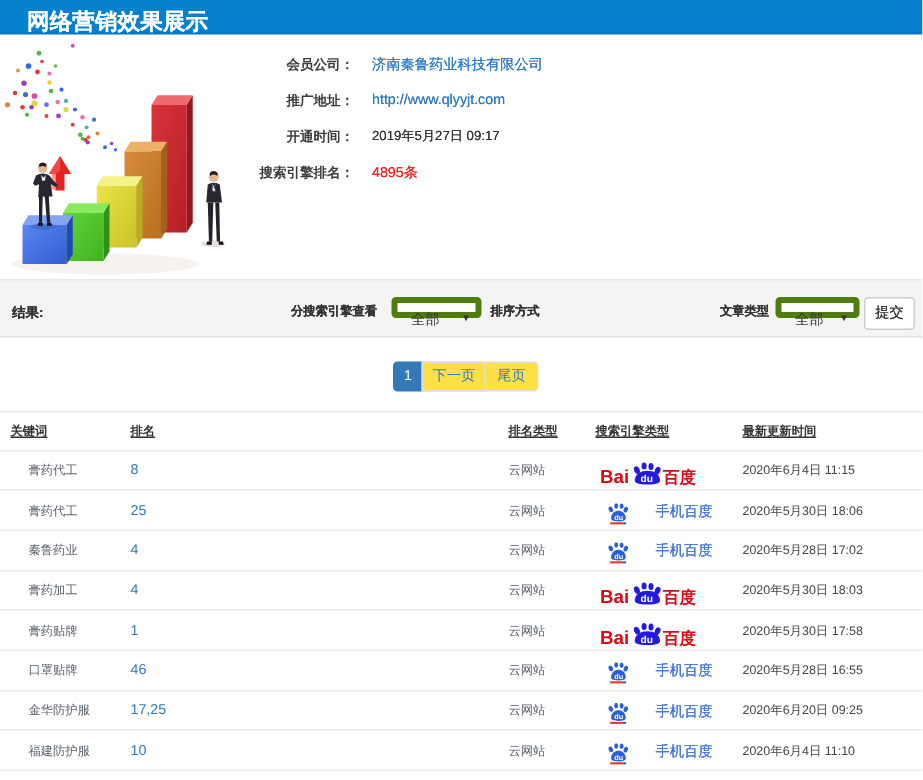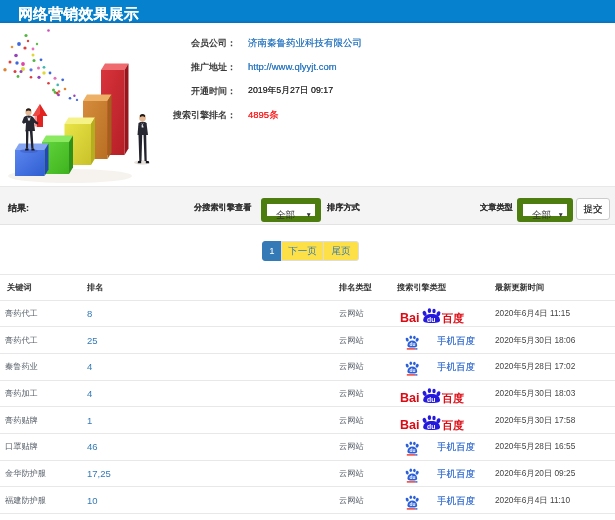--- a/index.html
+++ b/index.html
@@ -8,35 +8,35 @@
 #page { position:relative; width:615px; height:520px; overflow:hidden; }
 .abs { position:absolute; }
 #topbar { left:0; top:0; width:615px; height:22.5px; background:linear-gradient(#0581ce,#0581ce 86%,#0673bf); }
 #topbar span { position:absolute; left:18px; top:5px; font-size:15px; font-weight:bold; color:#fff; letter-spacing:0.1px; }
 .ilabel { font-size:9px; font-weight:bold; color:#3c3c3c; width:118px; text-align:right; }
 .ival { font-size:9.5px; color:#333; }
 .blue-link { color:#2f7bc3; }
 .red-val { color:#ff1e1e; }
 #filterbar { left:0; top:186px; width:615px; height:39px; background:#f4f4f4; border-top:1px solid #e8e8e8; border-bottom:1px solid #e3e3e3; }
 .flabel { font-size:8.2px; font-weight:bold; color:#333; }
-.sel { background:#fff; border:6px solid #4d7c0f; border-radius:3px; height:24px; font-size:9.5px; color:#333; }
+.sel { background:#fff; border:4px solid #4d7c0f; border-radius:3px; height:14px; font-size:9.5px; color:#333; }
 .sel .txt { position:absolute; left:9px; top:5px; }
 .sel .arr { position:absolute; right:3px; top:7px; font-size:6.5px; color:#333; }
 #submitbtn { left:576px; top:198px; width:34px; height:22px; background:#fff; border:1px solid #ccc; border-radius:3px; font-size:9.5px; color:#333; text-align:center; line-height:20px; }
 #pager { left:262px; top:241px; height:20px; font-size:9.5px; }
 #pager .pg { float:left; height:20px; line-height:18px; border:1px solid #ddd; background:#fde047; color:#337ab7; text-align:center; margin-left:-1px; }
 #pager .active { background:#337ab7; border-color:#337ab7; color:#fff; border-radius:3px 0 0 3px; margin-left:0; }
 table#dt { position:absolute; left:0; top:274px; width:615px; border-collapse:collapse; table-layout:fixed; }
 #dt td, #dt th { border-top:1px solid #e8e8e8; font-size:8.2px; font-weight:normal; text-align:left; vertical-align:middle; padding:0; color:#5a626b; }
 #dt tr { height:26.7px; }
 #dt tr.hd { height:25.5px; }
 #dt tr:last-child td { border-bottom:1px solid #e8e8e8; }
-#dt th { font-weight:bold; color:#333; }
+#dt th { font-weight:bold; color:#333;text-decoration:underline; }
 #dt th.c1 { padding-left:7px; }
-#dt .c1 { padding-left:5px; }
+#dt .c1 { padding-left:19px; }
 #dt .rank { color:#337ab7; font-size:9.5px; }
 #dt .date { color:#444; font-size:8.3px; }
 .bdulogo { display:inline-block; vertical-align:middle; }
 .mlogo { display:inline-block; vertical-align:middle; }
 .mtxt { font-size:9.5px; color:#4277d6; vertical-align:middle; margin-left:18px; text-shadow:0 0 0.35px currentColor; }
 </style>
 </head>
 <body>
 <div id="page">
   <div id="topbar" class="abs">

